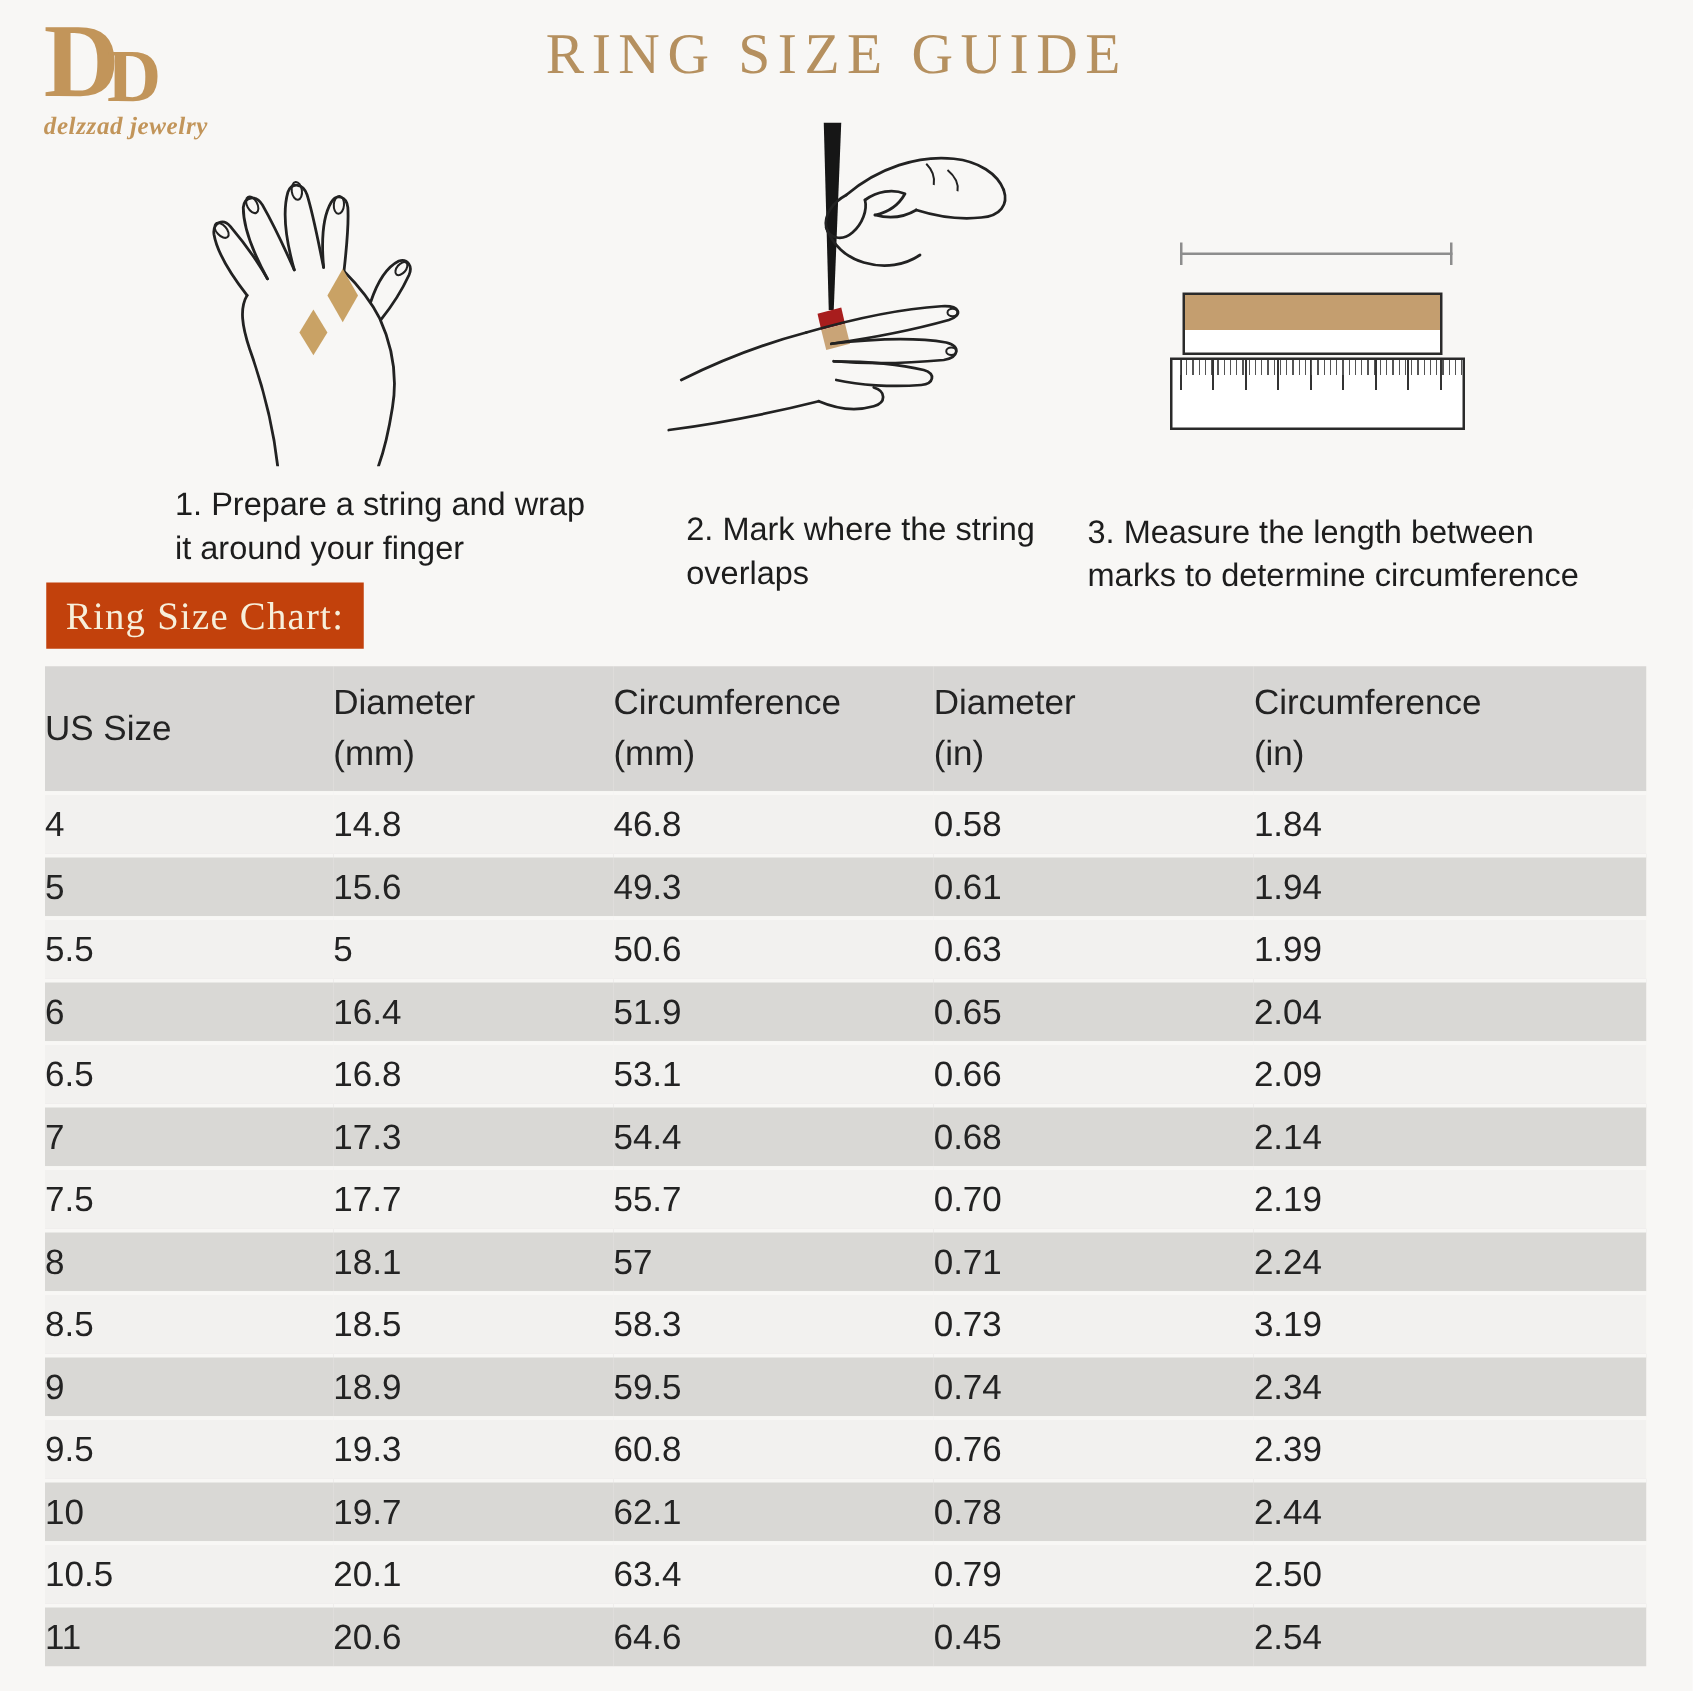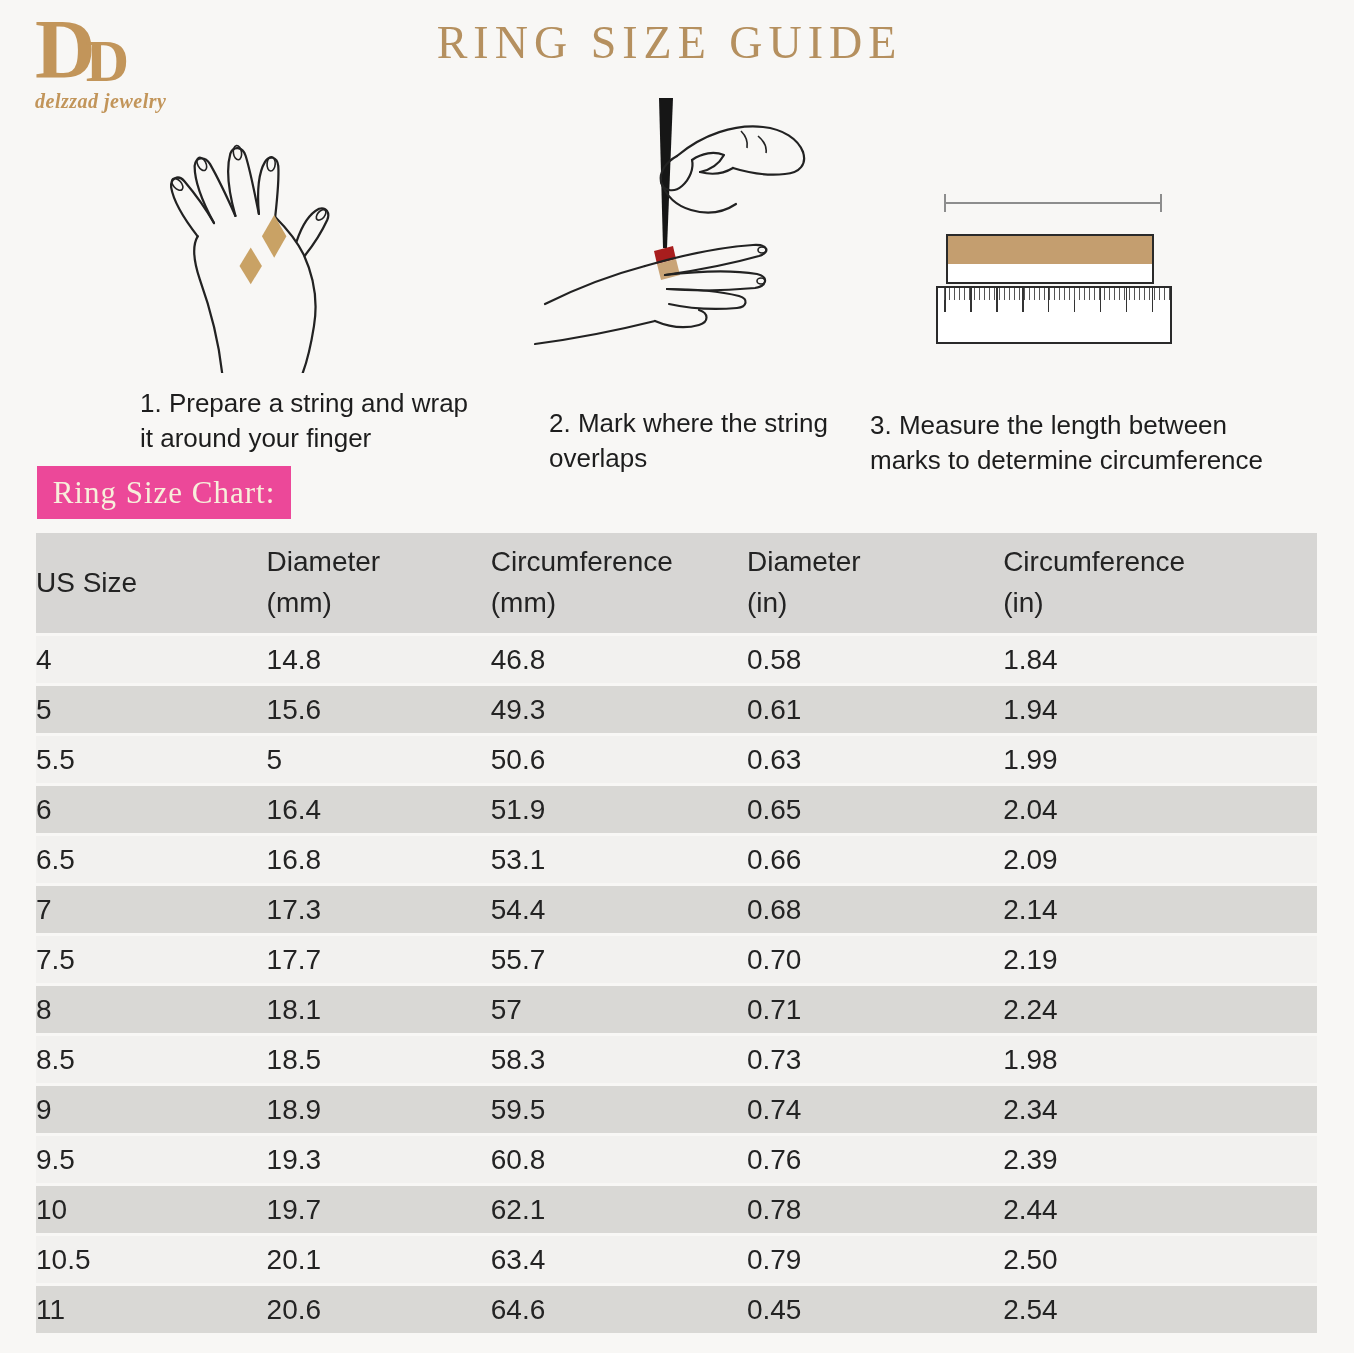--- a/index.html
+++ b/index.html
@@ -41,21 +41,21 @@
     background:#ffffff; border:2px solid #2a2a2a; box-sizing:border-box;
     background-image:
       repeating-linear-gradient(to right,#555 0 1px, transparent 1px 5px),
       repeating-linear-gradient(to right,#333 0 1.5px, transparent 1.5px 26px);
     background-size:100% 12px,100% 24px;
     background-repeat:no-repeat,no-repeat;
     background-position:6px 0,6px 0;}
   
   .badge{
     position:absolute; left:37px; top:466px; width:254px; height:53px;
-    background:#ec4899; color:#f7efdb; font-family:"Liberation Serif", serif;
+    background:#c2410c; color:#f7efdb; font-family:"Liberation Serif", serif;
     font-size:31px; line-height:53px; text-align:center; letter-spacing:1px;
   }
   
   .size-table{
     position:absolute; left:36px; top:533px; width:1281px;
     border-collapse:separate; border-spacing:0; table-layout:fixed;
     font-size:28px; color:#232323; text-align:left;
   }
   .size-table thead th{
     height:100px; background:#d7d6d4; font-weight:normal; vertical-align:middle; padding:0;
@@ -234,21 +234,21 @@
           <td>18.1</td>
           <td>57</td>
           <td>0.71</td>
           <td>2.24</td>
         </tr>
         <tr class="row-light">
           <td>8.5</td>
           <td>18.5</td>
           <td>58.3</td>
           <td>0.73</td>
-          <td>1.98</td>
+          <td>3.19</td>
         </tr>
         <tr class="row-dark">
           <td>9</td>
           <td>18.9</td>
           <td>59.5</td>
           <td>0.74</td>
           <td>2.34</td>
         </tr>
         <tr class="row-light">
           <td>9.5</td>

